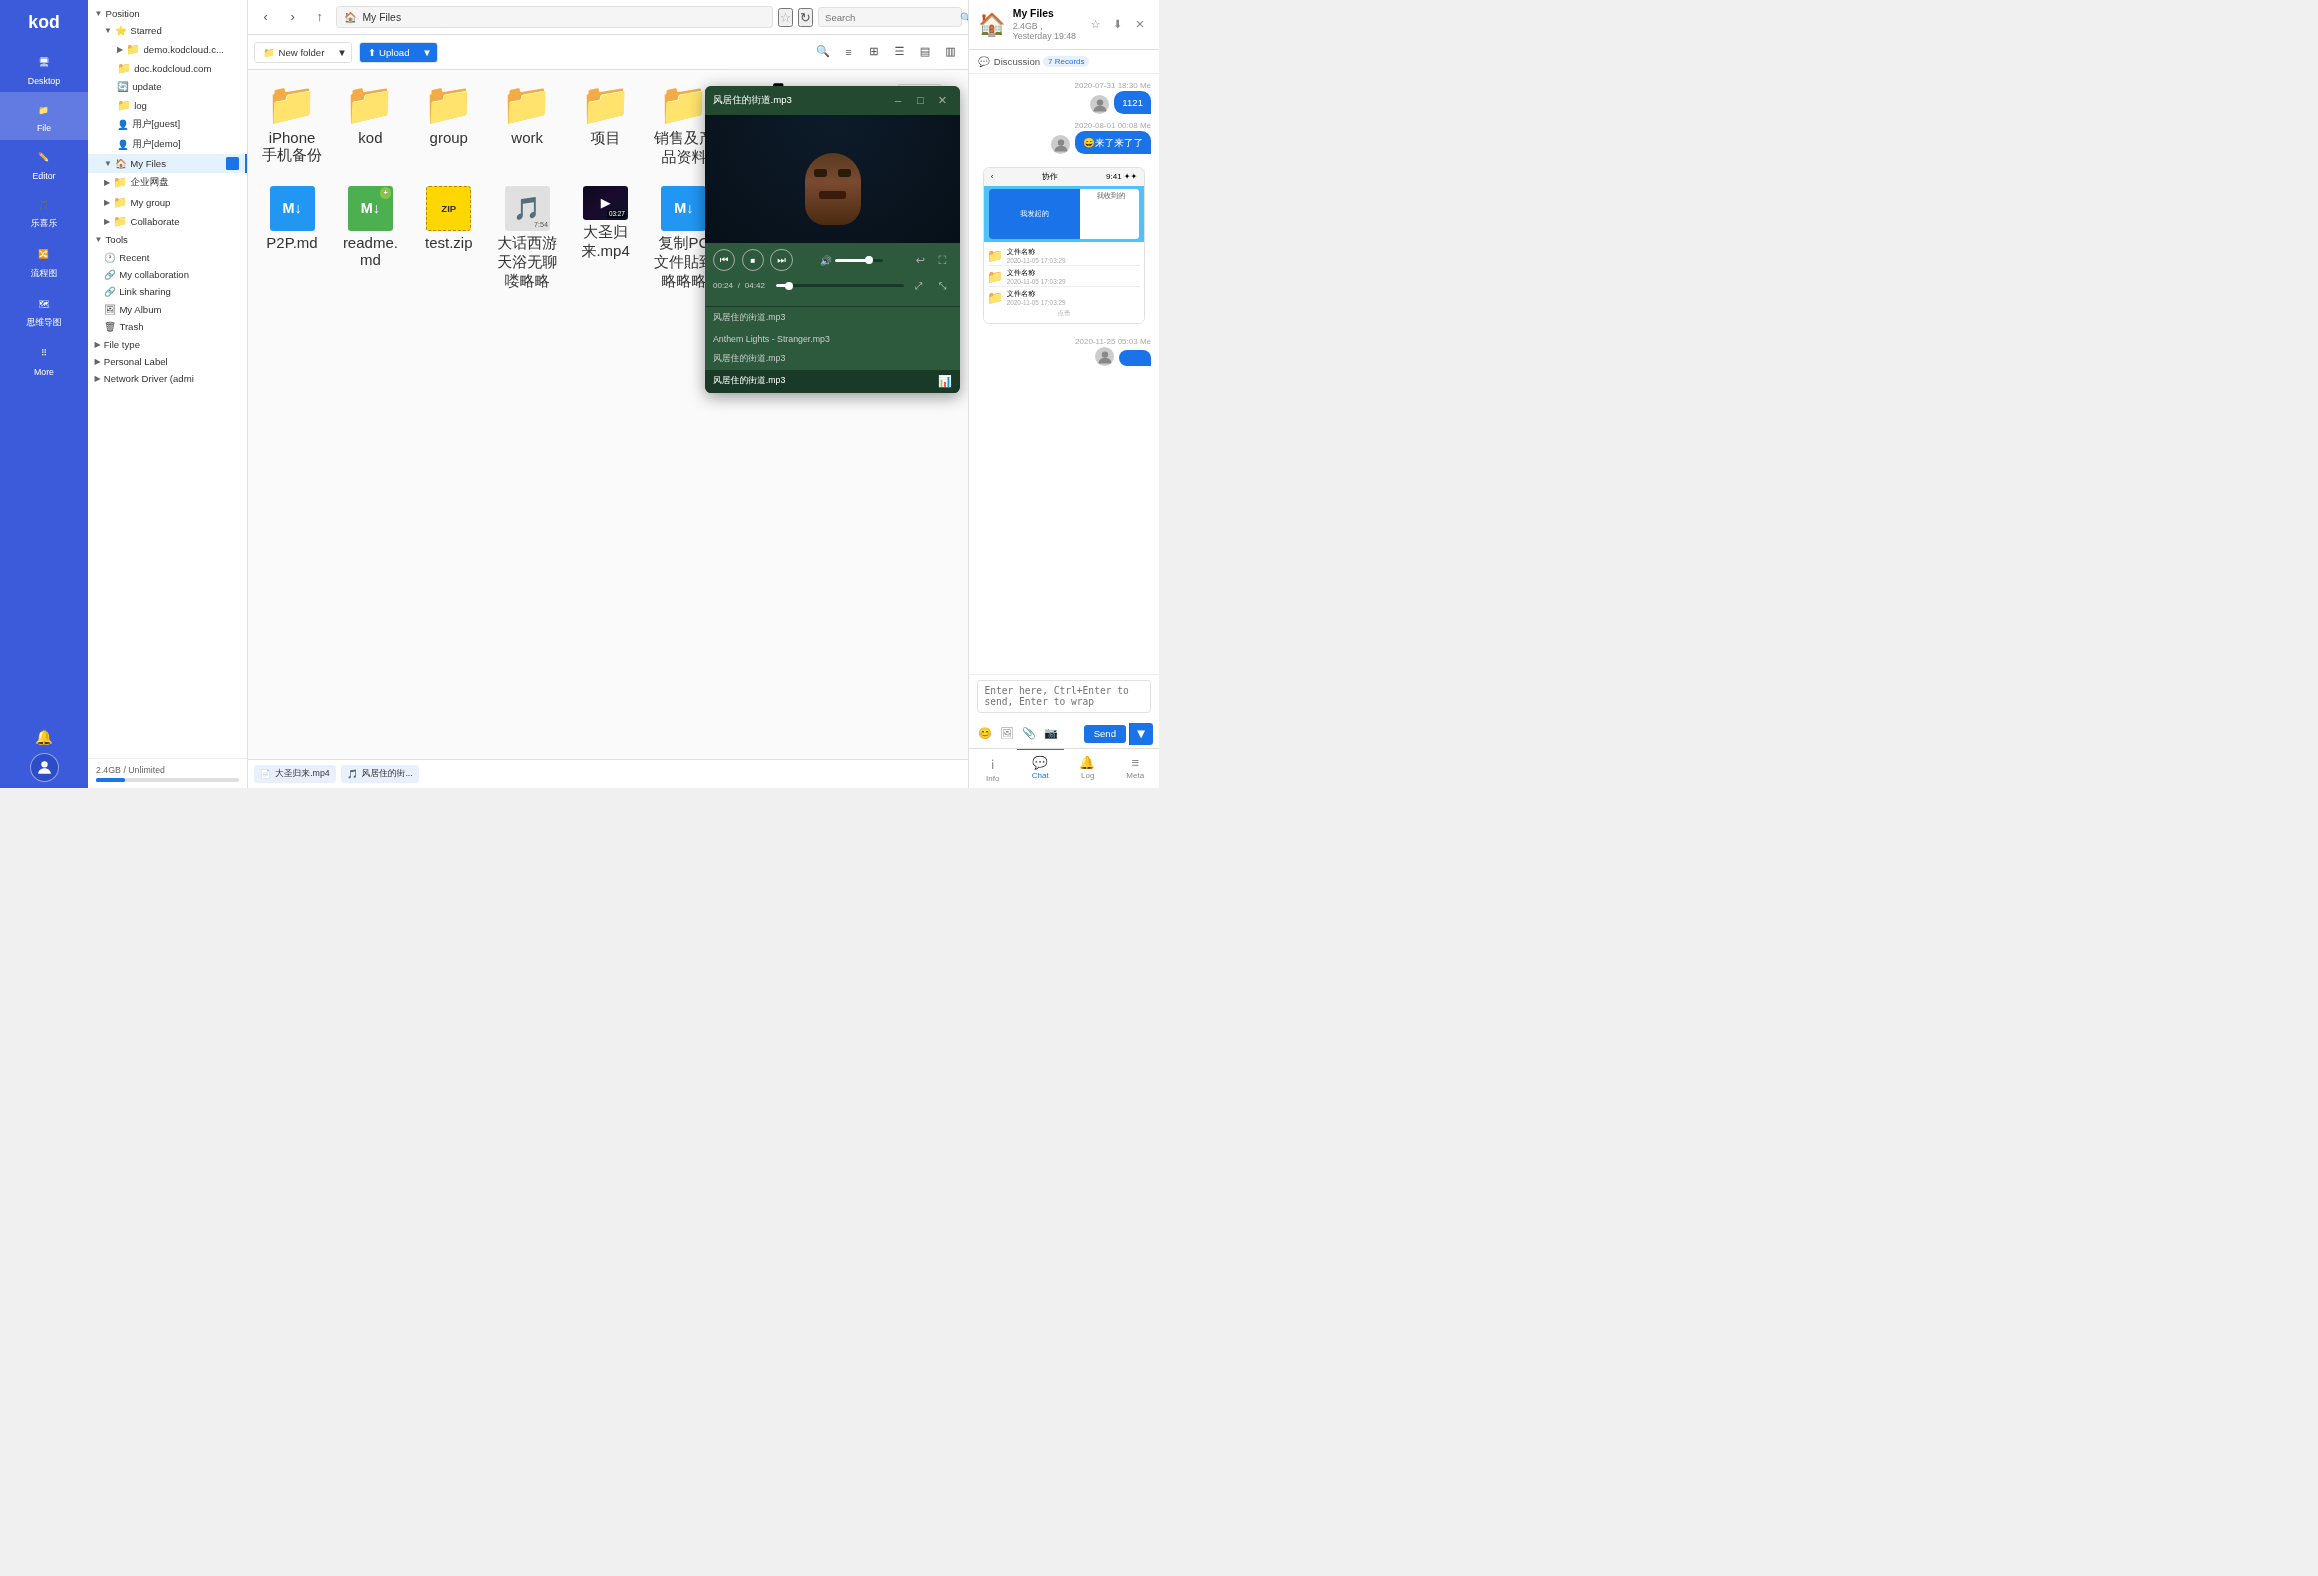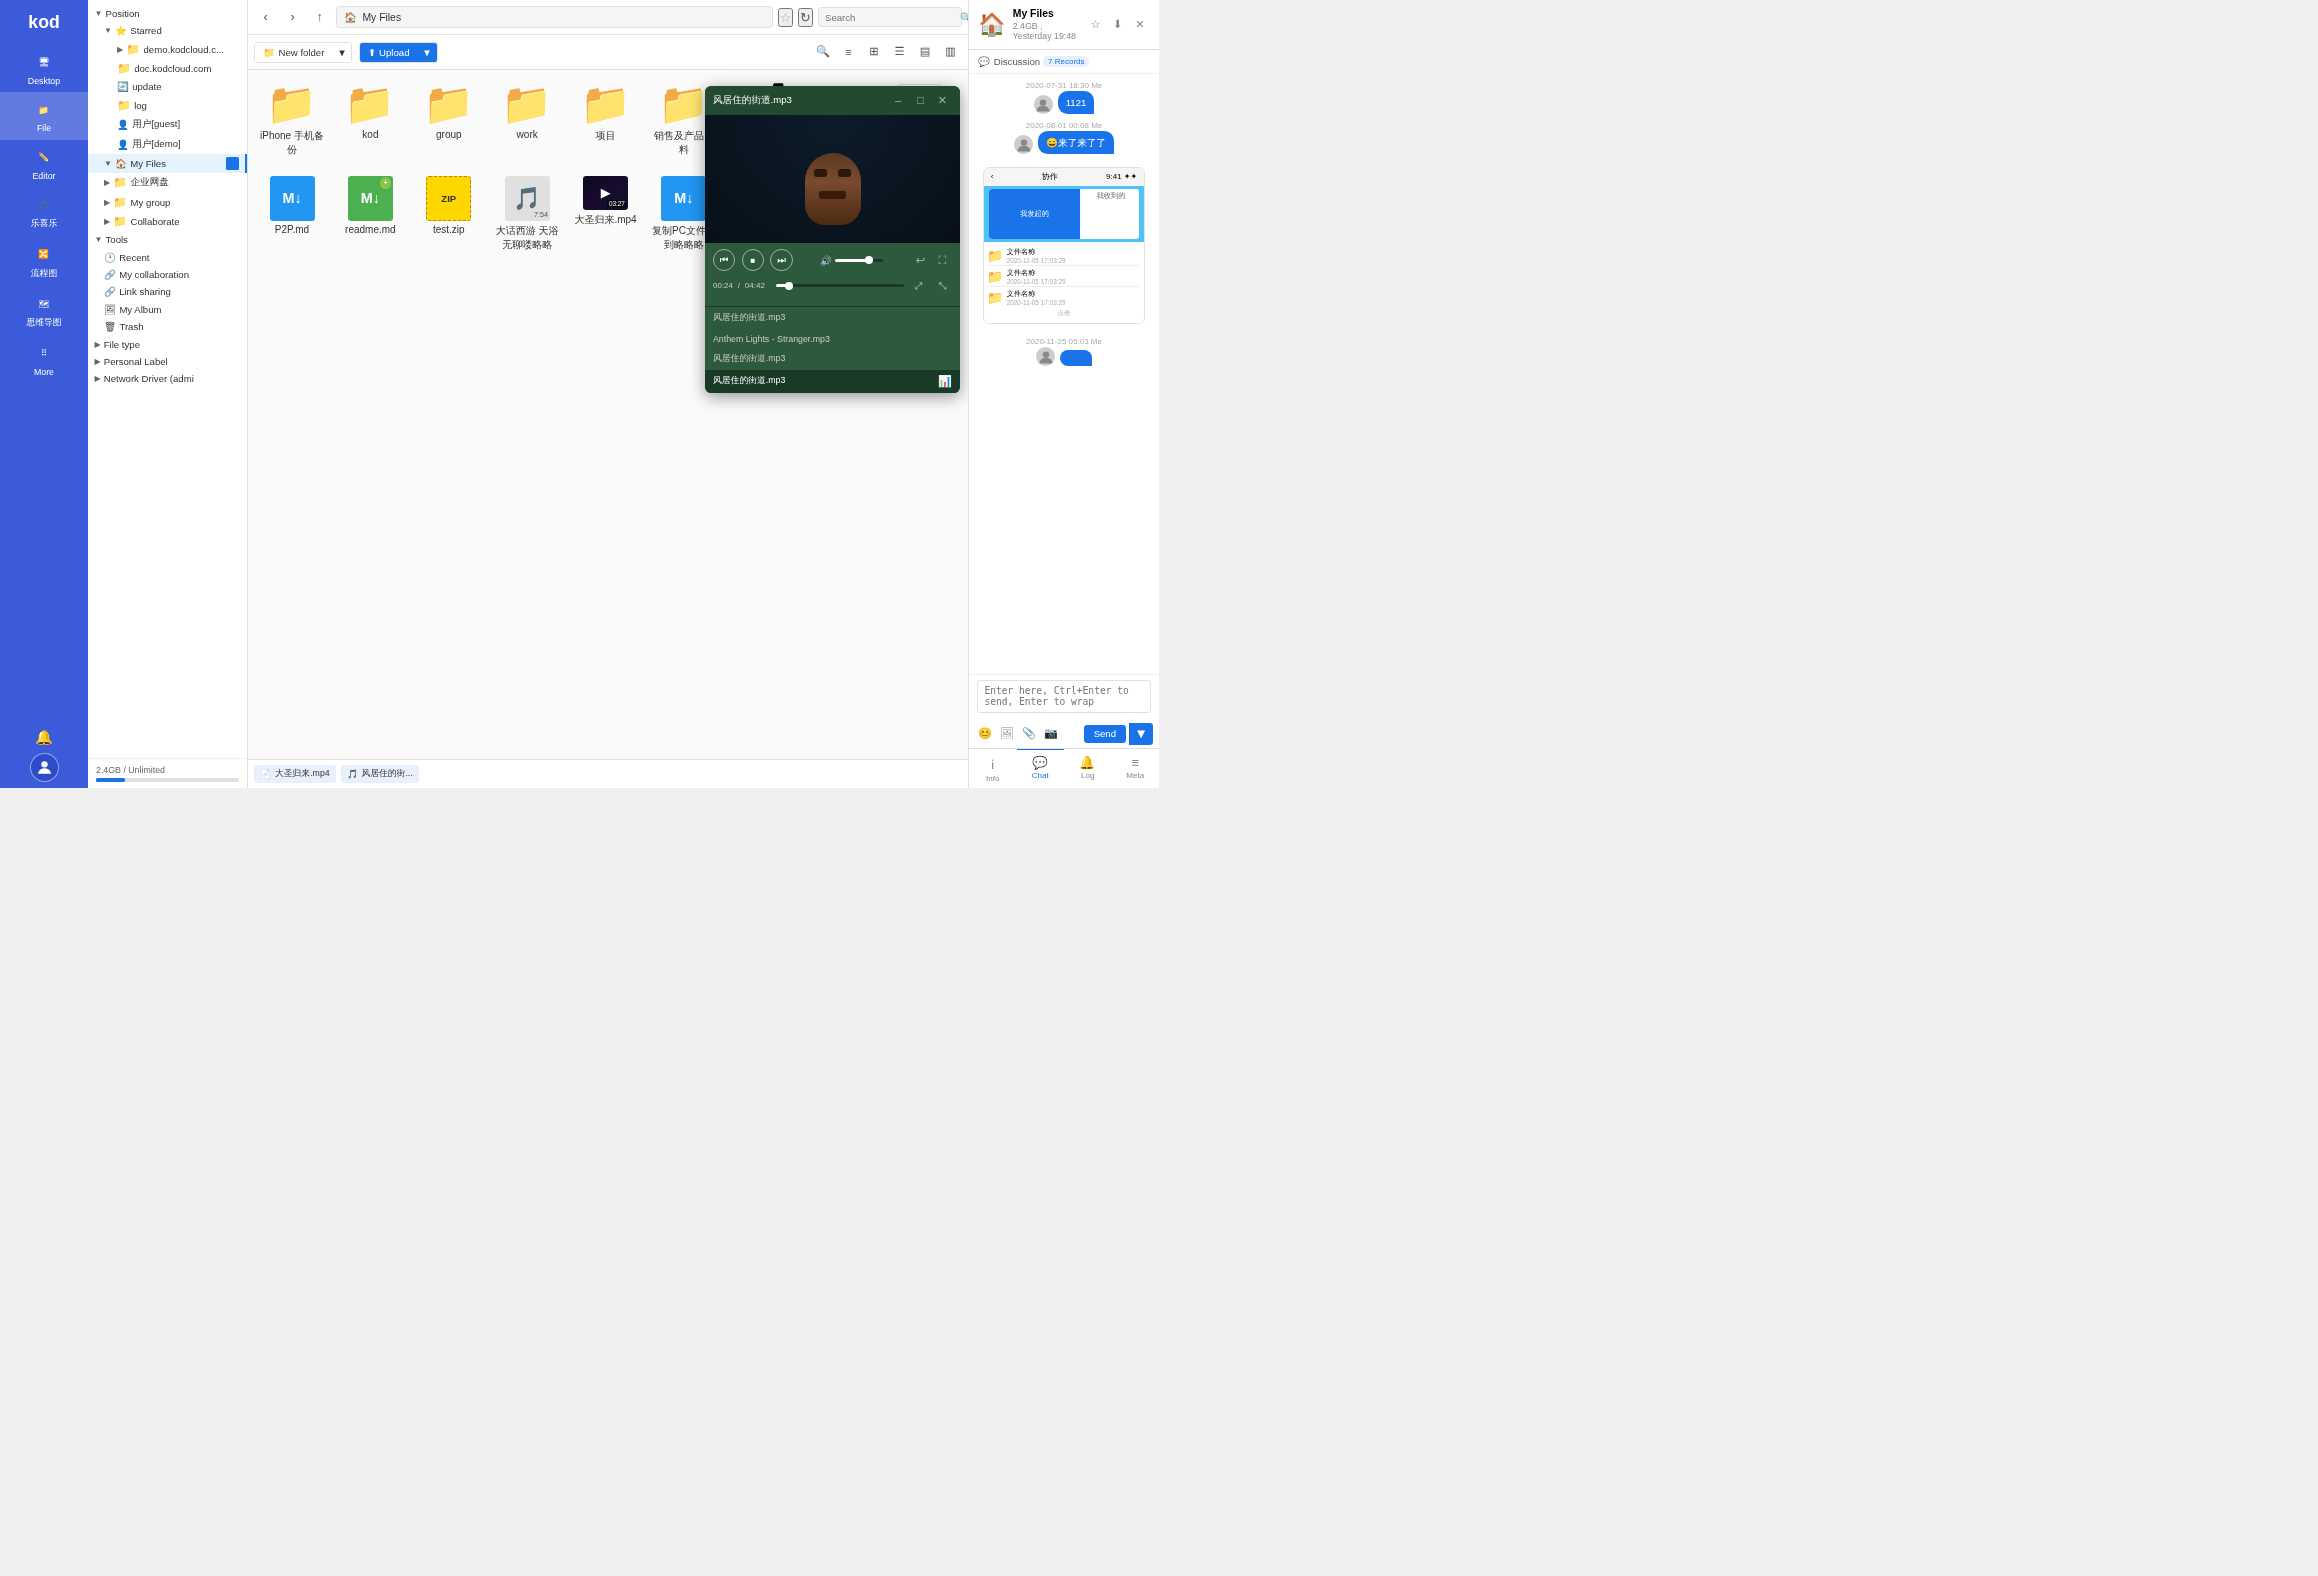--- a/index.html
+++ b/index.html
@@ -51,21 +51,21 @@
     .action-btn-arrow { padding: 4px 4.8px; border-left: 0.8px solid #ccc; }
     .action-btn-group { display: flex; align-items: center; border: 0.8px solid #e0e0e0; border-radius: 3.2px; overflow: hidden; }
     .action-btn-group .action-btn { border: none; border-radius: 0; }
     .view-icons { margin-left: auto; display: flex; gap: 3.2px; align-items: center; }
     .view-btn { width: 22.3px; height: 22.3px; border: none; background: none; cursor: pointer; border-radius: 3.2px; display: flex; align-items: center; justify-content: center; color: #555; font-size: 11.2px; }
 
     .file-grid-area { flex: 1; overflow: auto; padding: 8px; background: #fafafa; position: relative; }
     .file-grid { display: flex; flex-wrap: wrap; gap: 6.4px; }
     .file-item { width: 72px; display: flex; flex-direction: column; align-items: center; padding: 6.4px 3.2px; cursor: pointer; border-radius: 4.8px; }
     .file-item .file-icon { font-size: 41px; line-height: 1; }
-    .file-item .file-name { font-size: 10px; color: #333; text-align: center; word-break: break-word; margin-top: 3.2px; max-width: 64px; }
+    .file-item .file-name { font-size: 15px; color: #333; text-align: center; word-break: break-word; margin-top: 3.2px; max-width: 64px; }
     .folder-yellow { color: #f5a623; }
 
     
     .md-icon { width: 45px; height: 45px; background: #2196F3; border-radius: 3.2px; display: flex; align-items: center; justify-content: center; color: white; font-weight: bold; font-size: 14.4px; }
     .zip-icon { width: 45px; height: 45px; background: #ffd700; border-radius: 3.2px; display: flex; align-items: center; justify-content: center; color: #333; font-weight: bold; font-size: 9.6px; border: 1.6px dashed #b8860b; }
     .video-thumb { width: 45px; height: 34px; background: #1a1a2e; border-radius: 3.2px; display: flex; align-items: center; justify-content: center; position: relative; overflow: hidden; }
     .video-time { position: absolute; bottom: 1.6px; right: 1.6px; color: white; font-size: 6.4px; background: rgba(0,0,0,0.5); padding: 0.8px 1.6px; border-radius: 1.6px; }
 
     .status-bar { height: 24px; background: white; border-top: 0.8px solid #e0e0e0; display: flex; align-items: center; padding: 0 8px; font-size: 8.8px; color: #666; flex-shrink: 0; }
     .status-bar .right { margin-left: auto; display: flex; align-items: center; gap: 6.4px; }
@@ -83,21 +83,21 @@
     .right-file-meta { font-size: 8.8px; color: #888; margin-top: 1.6px; }
     .right-actions { display: flex; align-items: center; gap: 3.2px; }
     .right-action-btn { width: 19px; height: 19px; border: none; background: none; cursor: pointer; color: #888; font-size: 11.2px; }
 
     .discussion-section { padding: 6.4px 9.6px; border-bottom: 0.8px solid #eee; }
     .discussion-label { display: flex; align-items: center; gap: 3.2px; font-size: 9.6px; color: #555; font-weight: 500; }
     .badge { background: #e8f0fe; color: #1a73e8; border-radius: 8px; padding: 0.8px 4.8px; font-size: 8px; }
 
     .chat-area { flex: 1; overflow-y: auto; padding: 6.4px 8px; display: flex; flex-direction: column; gap: 6.4px; }
     .chat-msg { display: flex; flex-direction: column; gap: 1.6px; }
-    .chat-msg.me { align-items: center; }
+    .chat-msg.me { align-items: flex-end; }
     .chat-timestamp { font-size: 8px; color: #aaa; }
     .chat-bubble { max-width: 128px; padding: 4.8px 8px; border-radius: 9.6px; font-size: 9.6px; line-height: 1.4; }
     .chat-bubble.me { background: #1a73e8; color: white; border-radius: 9.6px 9.6px 0 9.6px; }
     .chat-avatar { width: 19px; height: 19px; border-radius: 50%; background: #ccc; display: flex; align-items: center; justify-content: center; font-size: 8px; overflow: hidden; }
     .chat-row { display: flex; gap: 5px; align-items: flex-end; }
     .chat-row.me { flex-direction: row-reverse; }
 
     .mobile-preview { border: 0.8px solid #e0e0e0; border-radius: 6.4px; overflow: hidden; margin: 6.4px; }
     .mobile-header { background: #f5f5f5; padding: 3.2px 6.4px; display: flex; align-items: center; justify-content: space-between; font-size: 8px; }
 

